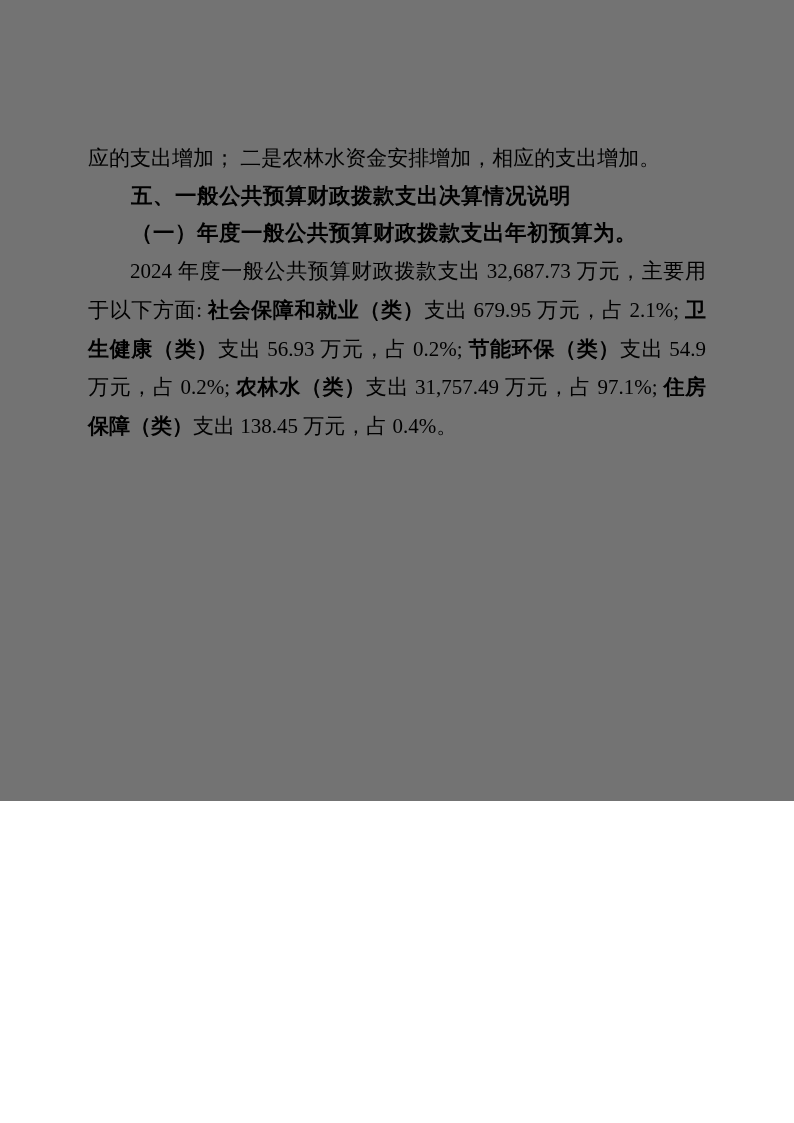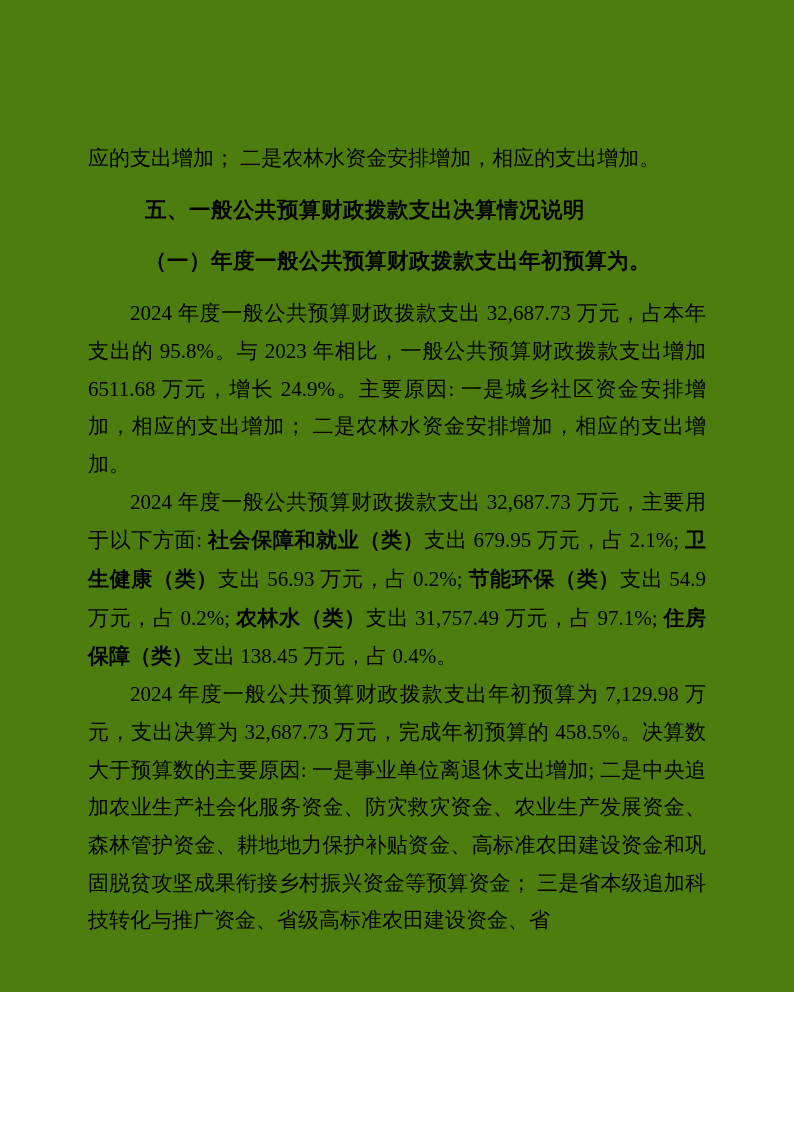--- a/index.html
+++ b/index.html
@@ -3,22 +3,22 @@
 <meta charset="utf-8">
 <style>
   html, body {
     margin: 0;
     padding: 0;
     background: #ffffff;
   }
   .page {
     position: relative;
     width: 794px;
-    height: 992px;
-    background: #4d7c0f;
+    height: 801px;
+    background: #737373;
     overflow: hidden;
     color: #000000;
     font-family: "Liberation Serif", "DejaVu Serif", serif;
   }
   .content {
     position: absolute;
     left: 88px;
     top: 140px;
     width: 618px;
   }
@@ -27,21 +27,21 @@
     font-size: 21px;
     line-height: 37.7px;
     text-align: justify;
     text-align-last: left;
     text-indent: 2em;
   }
   .para.no-indent {
     text-indent: 0;
   }
   .heading {
-    margin: 14px;
+    margin: 0;
     font-size: 21.5px;
     line-height: 37.7px;
     font-weight: 700;
     text-indent: 2em;
     letter-spacing: 0.5px;
     font-family: "Liberation Sans", "DejaVu Sans", sans-serif;
   }
   .b {
     font-weight: 700;
     font-family: "Liberation Sans", "DejaVu Sans", sans-serif;
@@ -56,18 +56,16 @@
   }
 </style>
 </head>
 <body>
 
 <div class="page">
   <div class="content">
     <p class="para no-indent">应的支出增加； 二是农林水资金安排增加，相应的支出增加。</p>
     <p class="heading">五、一般公共预算财政拨款支出决算情况说明</p>
     <p class="heading">（一）年度一般公共预算财政拨款支出年初预算为。</p>
-    <p class="para">2024 年度一般公共预算财政拨款支出 32,687.73 万元，占本年支出的 95.8%。与 2023 年相比，一般公共预算财政拨款支出增加 6511.68 万元，增长 24.9%。主要原因: 一是城乡社区资金安排增加，相应的支出增加； 二是农林水资金安排增加，相应的支出增加。</p>
     <p class="para"><span>2024 年度一般公共预算财政拨款支出 32,687.73 万元，主要用于以下方面: </span><span class="b">社会保障和就业（类）</span><span>支出 679.95 万元，占 2.1%; </span><span class="b">卫生健康（类）</span><span>支出 56.93 万元，占 0.2%; </span><span class="b">节能环保（类）</span><span>支出 54.9 万元，占 0.2%; </span><span class="b">农林水（类）</span><span>支出 31,757.49 万元，占 97.1%; </span><span class="b">住房保障（类）</span><span>支出 138.45 万元，占 0.4%。</span></p>
-    <p class="para">2024 年度一般公共预算财政拨款支出年初预算为 7,129.98 万元，支出决算为 32,687.73 万元，完成年初预算的 458.5%。决算数大于预算数的主要原因: 一是事业单位离退休支出增加; 二是中央追加农业生产社会化服务资金、防灾救灾资金、农业生产发展资金、森林管护资金、耕地地力保护补贴资金、高标准农田建设资金和巩固脱贫攻坚成果衔接乡村振兴资金等预算资金； 三是省本级追加科技转化与推广资金、省级高标准农田建设资金、省</p>
   </div>
   <div class="page-number">-15-</div>
 </div>
 
 </body></html>

